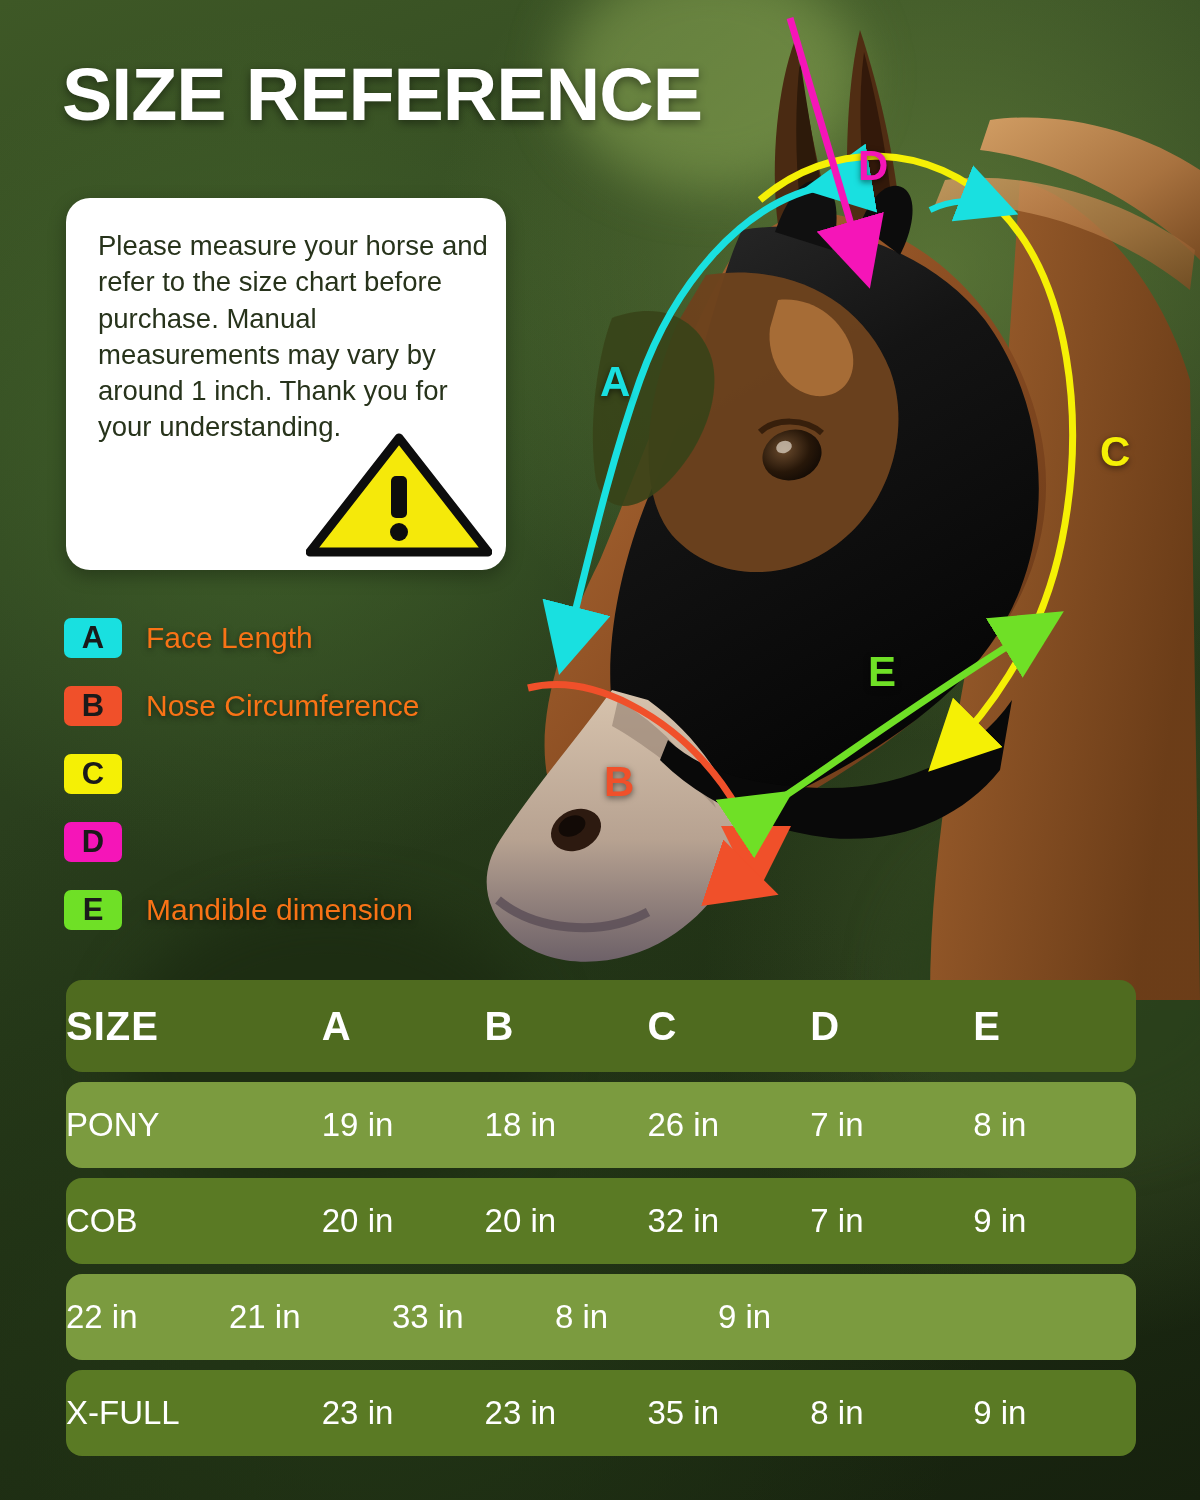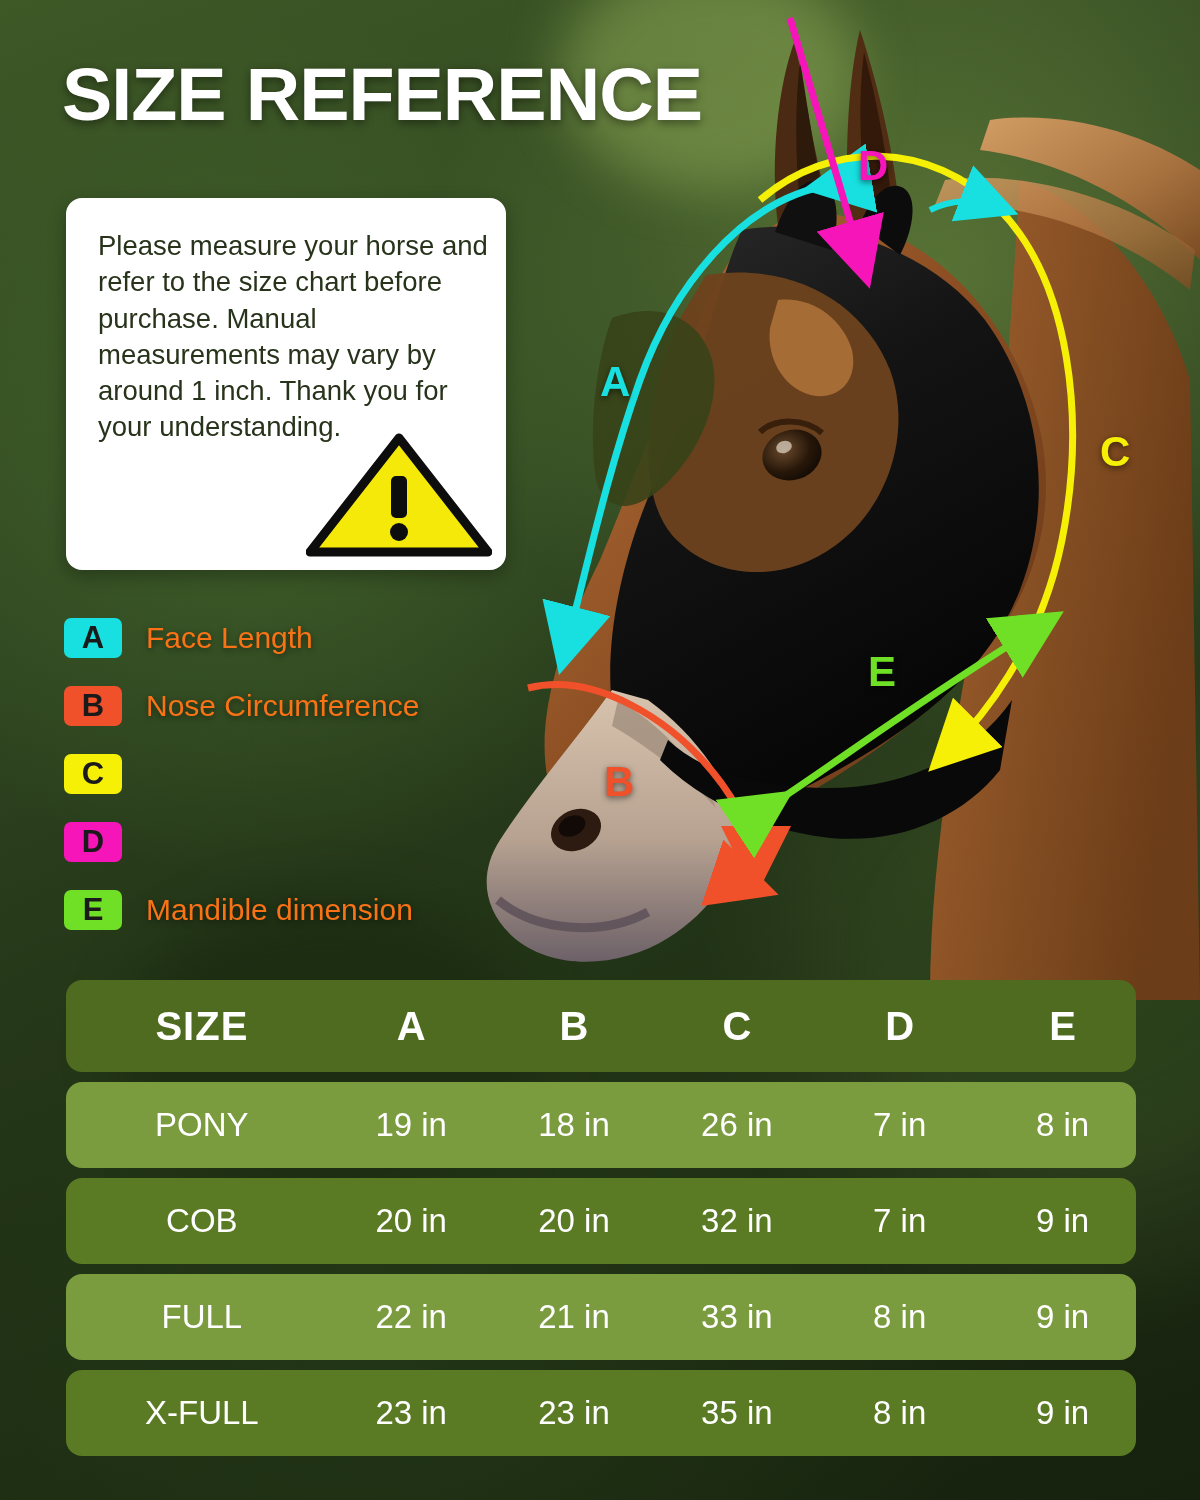--- a/index.html
+++ b/index.html
@@ -46,21 +46,21 @@
     transform: scaleX(1.02);
     transform-origin: left center;
   }
 
   
   .note-card {
     position: absolute;
     left: 66px; top: 198px;
     width: 440px; height: 372px;
     background: #ffffff;
-    border-radius: 16px;
+    border-radius: 24px;
     box-shadow: 0 6px 18px rgba(0,0,0,0.3);
     padding: 30px 30px 12px 32px;
   }
   .note-text {
     color: #27331b;
     font-size: 27.5px;
     line-height: 1.32;
     font-weight: 400;
     width: 400px;
   }
@@ -124,23 +124,21 @@
     height: 86px;
   }
   .trow.header {
     background: #4f6b1f;
     height: 92px;
   }
   .trow.odd { background: #7b9b3f; }
   .trow.even { background: #5a7a24; }
   .cell {
     color: #ffffff;
-    text-align: center;
     font-size: 33px;
-    padding-left: 16px;
   }
   .trow.header .cell {
     font-size: 40px;
     font-weight: 700;
   }
   .c0 { width: 256px; }
   .c1, .c2, .c3, .c4, .c5 { width: 163px; }
   .trow.header .c0 { letter-spacing: 1px; }
 </style>
 </head>
@@ -336,21 +334,20 @@
     <div class="trow even">
       <div class="cell c0">COB</div>
       <div class="cell c1">20 in</div>
       <div class="cell c2">20 in</div>
       <div class="cell c3">32 in</div>
       <div class="cell c4">7 in</div>
       <div class="cell c5">9 in</div>
     </div>
 
     <div class="trow odd">
-      <div class="cell c0">FULL</div>
       <div class="cell c1">22 in</div>
       <div class="cell c2">21 in</div>
       <div class="cell c3">33 in</div>
       <div class="cell c4">8 in</div>
       <div class="cell c5">9 in</div>
     </div>
 
     <div class="trow even">
       <div class="cell c0">X-FULL</div>
       <div class="cell c1">23 in</div>

